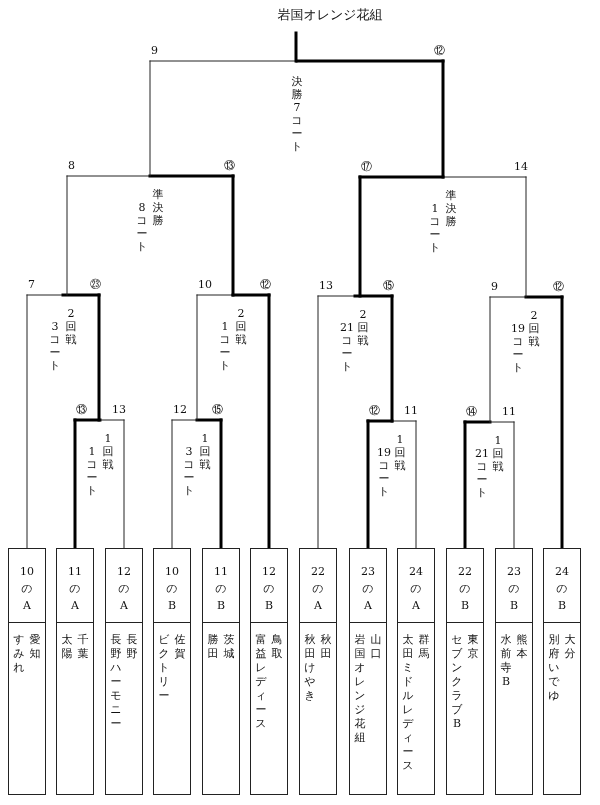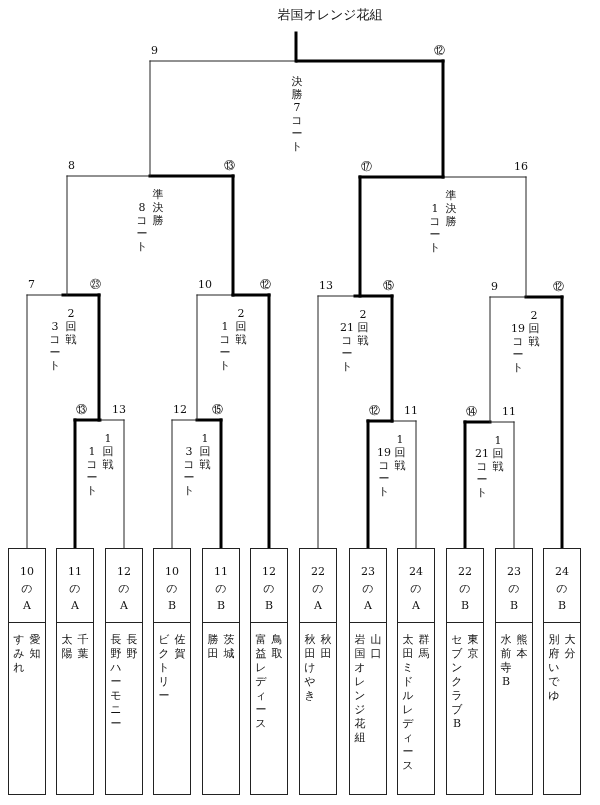--- a/index.html
+++ b/index.html
@@ -184,21 +184,21 @@
       <span>決</span>
       <span>勝</span>
     </div>
     <div class="vtext" style="left: 135px; top: 201px;">
       <span>8</span>
       <span>コ</span>
       <span>ー</span>
       <span>ト</span>
     </div>
     <div class="lbl" style="top: 161px; left: 361px;">⑰</div>
-    <div class="lbl" style="top: 161px; left: 488px; width: 40px; text-align: right;">16</div>
+    <div class="lbl" style="top: 161px; left: 488px; width: 40px; text-align: right;">14</div>
     <div class="vtext" style="left: 444px; top: 189px;">
       <span>準</span>
       <span>決</span>
       <span>勝</span>
     </div>
     <div class="vtext" style="left: 428px; top: 202px;">
       <span>1</span>
       <span>コ</span>
       <span>ー</span>
       <span>ト</span>

